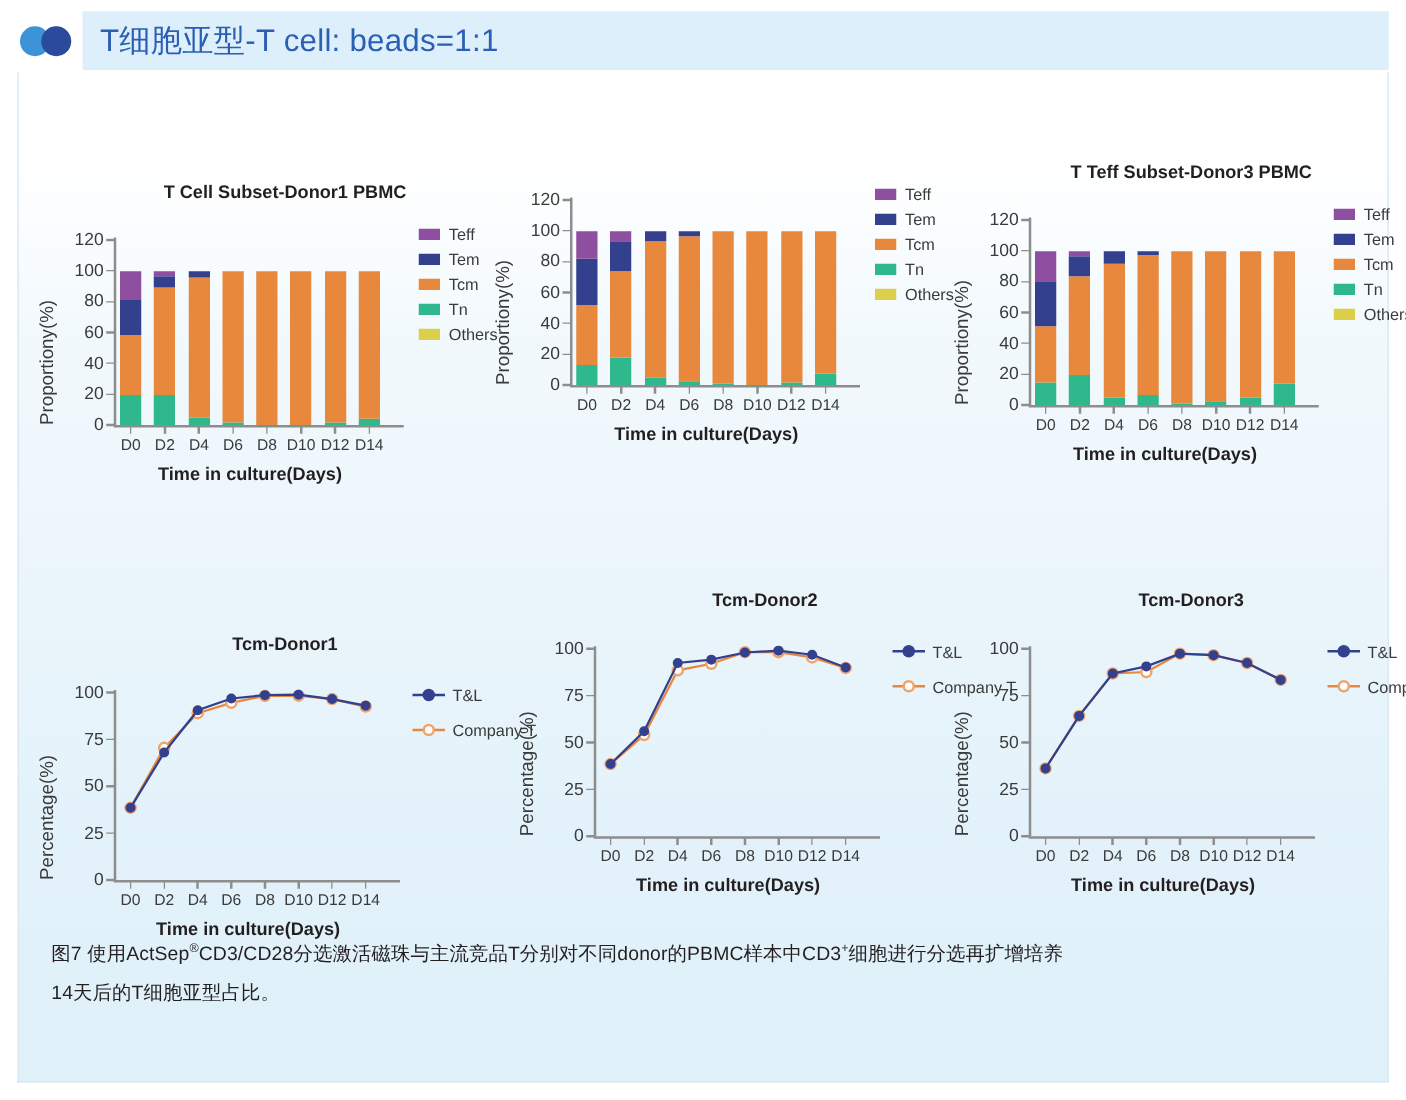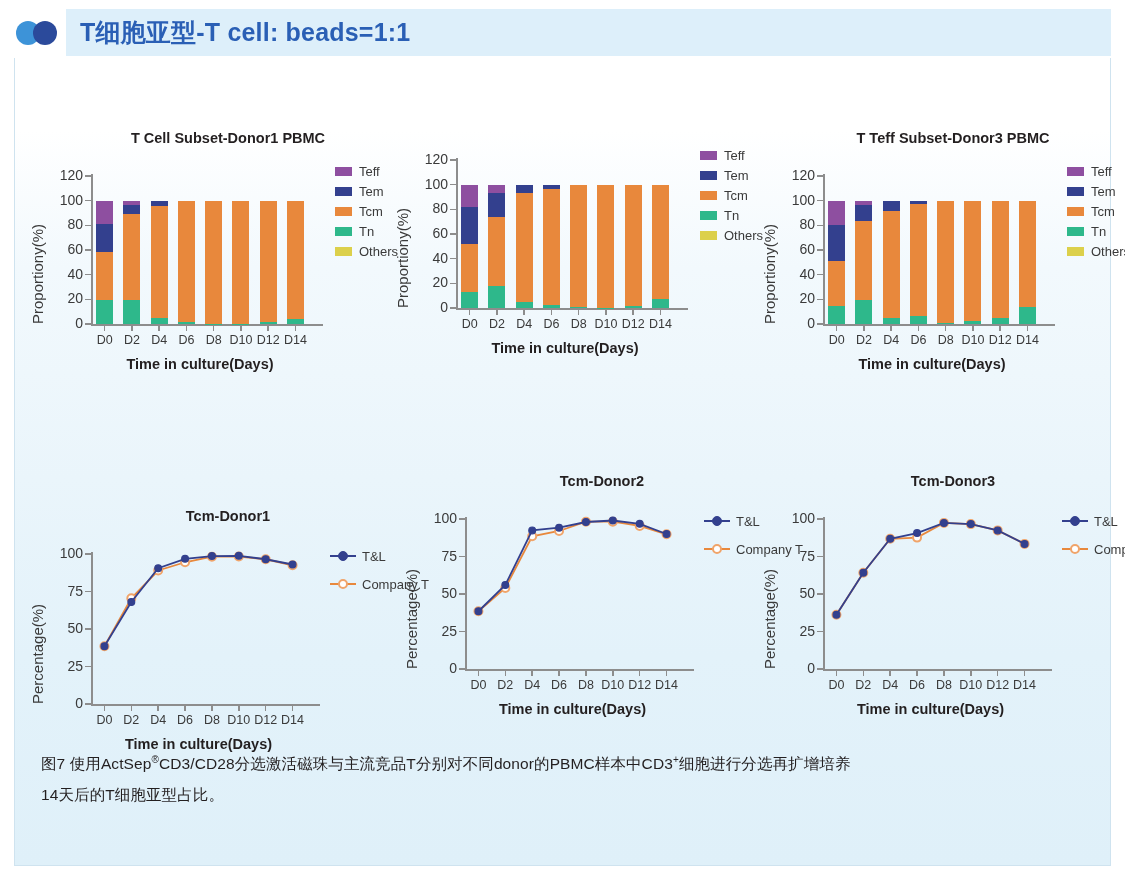--- a/index.html
+++ b/index.html
@@ -14,21 +14,20 @@
     overflow: hidden;
     position: relative;
   }
 
   
   #header {
     position: absolute;
     left: 0; top: 0;
     width: 1125px;
     height: 58px;
-    font-weight: bold;
   }
   #header-logo {
     position: absolute;
     left: 16px;
     top: 21px;
     width: 46px;
     height: 24px;
   }
   #header-logo .c1 {
     position: absolute;
@@ -207,21 +206,21 @@
   <div id="header-logo">
     <div class="c1"></div>
     <div class="c2"></div>
   </div>
   <div id="header-title">T细胞亚型-T cell: beads=1:1</div>
 </div>
 
 <div id="figure-panel">
   <div id="charts-root">
       <div class="chart-cell" style="left:8px; top:72px; width:360px;">
-        <div class="chart-title" style="left:0; width:300px; margin-left:55px;">T Cell Subset-Donor1 PBMC</div>
+        <div class="chart-title" style="left:0; width:300px; margin-left:55px;margin-top:16px;">T Cell Subset-Donor1 PBMC</div>
         <div class="plot-area" style="left:0; top:0; width:360px; height:228px;">
           <div class="axis-line-y" style="left:68px; top:28px; width:1.6px; height:150px;"></div>
           <div class="axis-line-x" style="left:68px; top:178px; width:232px; height:1.6px;"></div>
           <div class="ytick-mark" style="left:62px; top:177.2px; width:7px;"></div>
           <div class="ytick-label" style="left:8px; top:169px; width:52px;">0</div>
           <div class="ytick-mark" style="left:62px; top:152.53333333333333px; width:7px;"></div>
           <div class="ytick-label" style="left:8px; top:144.33333333333334px; width:52px;">20</div>
           <div class="ytick-mark" style="left:62px; top:127.86666666666669px; width:7px;"></div>
           <div class="ytick-label" style="left:8px; top:119.66666666666669px; width:52px;">40</div>
           <div class="ytick-mark" style="left:62px; top:103.2px; width:7px;"></div>
@@ -572,21 +571,21 @@
             <div class="legend-row" style="margin-bottom:8px;">
               <span class="legend-line">
                 <span class="lseg" style="background:#e8883c;"></span>
                 <span class="lmark" style="background:#ffffff; border:2px solid #f0a46a;"></span>
               </span>
               <span class="legend-label">Company T</span>
             </div>
           </div>
         </div>
       </div>
-      <div class="chart-cell" style="left:382px; top:415px; width:360px;">
+      <div class="chart-cell" style="left:392px; top:415px; width:360px;">
         <div class="chart-title" style="left:0; width:300px; margin-left:55px;">Tcm-Donor2</div>
         <div class="plot-area" style="left:0; top:0; width:360px; height:230px;">
           <div class="axis-line-y" style="left:68px; top:28px; width:1.6px; height:152px;"></div>
           <div class="axis-line-x" style="left:68px; top:180px; width:229px; height:1.6px;"></div>
           <div class="ytick-mark" style="left:62px; top:179.2px; width:7px;"></div>
           <div class="ytick-label" style="left:8px; top:171px; width:52px;">0</div>
           <div class="ytick-mark" style="left:62px; top:141.7px; width:7px;"></div>
           <div class="ytick-label" style="left:8px; top:133.5px; width:52px;">25</div>
           <div class="ytick-mark" style="left:62px; top:104.2px; width:7px;"></div>
           <div class="ytick-label" style="left:8px; top:96px; width:52px;">50</div>

